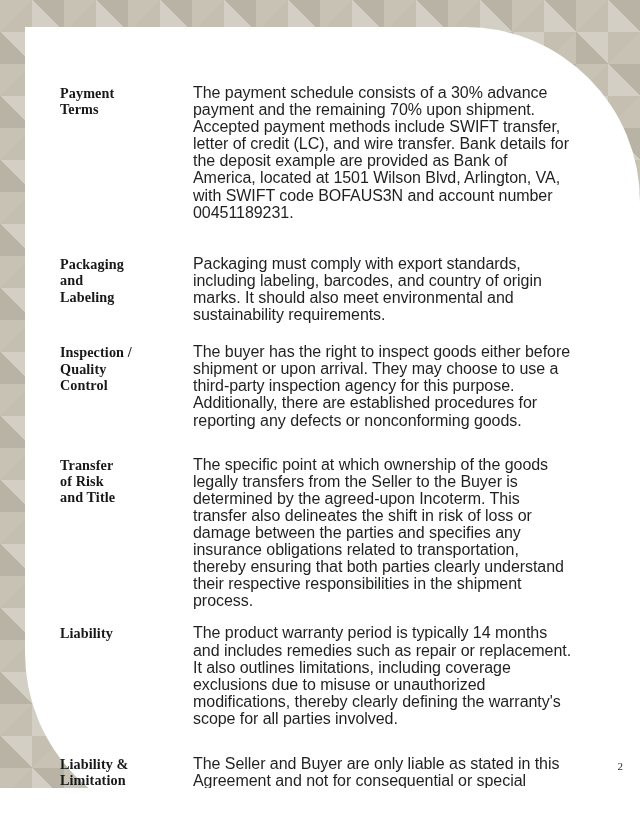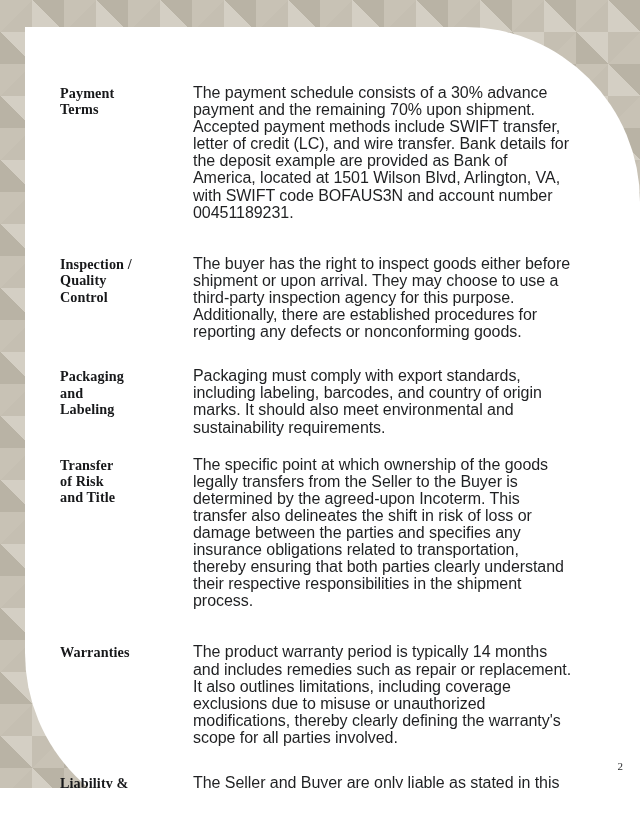--- a/index.html
+++ b/index.html
@@ -105,40 +105,40 @@
   </div>
 
   <div id="sheet"></div>
 
   <div id="sections">
       <div class="section" style="margin-bottom: 34px;">
         <div class="section-heading">Payment
 Terms</div>
         <div class="section-body">The payment schedule consists of a 30% advance payment and the remaining 70% upon shipment. Accepted payment methods include SWIFT transfer, letter of credit (LC), and wire transfer. Bank details for the deposit example are provided as Bank of America, located at 1501 Wilson Blvd, Arlington, VA, with SWIFT code BOFAUS3N and account number 00451189231.</div>
       </div>
+      <div class="section" style="margin-bottom: 20px;">
+        <div class="section-heading">Packaging
+and
+Labeling</div>
+        <div class="section-body">Packaging must comply with export standards, including labeling, barcodes, and country of origin marks. It should also meet environmental and sustainability requirements.</div>
+      </div>
       <div class="section" style="margin-bottom: 27px;">
         <div class="section-heading">Inspection /
 Quality
 Control</div>
         <div class="section-body">The buyer has the right to inspect goods either before shipment or upon arrival. They may choose to use a third-party inspection agency for this purpose. Additionally, there are established procedures for reporting any defects or nonconforming goods.</div>
       </div>
-      <div class="section" style="margin-bottom: 20px;">
-        <div class="section-heading">Packaging
-and
-Labeling</div>
-        <div class="section-body">Packaging must comply with export standards, including labeling, barcodes, and country of origin marks. It should also meet environmental and sustainability requirements.</div>
-      </div>
-      <div class="section" style="margin-bottom: 34px;">
+      <div class="section" style="margin-bottom: 15px;">
         <div class="section-heading">Transfer
 of Risk
 and Title</div>
         <div class="section-body">The specific point at which ownership of the goods legally transfers from the Seller to the Buyer is determined by the agreed-upon Incoterm. This transfer also delineates the shift in risk of loss or damage between the parties and specifies any insurance obligations related to transportation, thereby ensuring that both parties clearly understand their respective responsibilities in the shipment process.</div>
       </div>
       <div class="section" style="margin-bottom: 28px;">
-        <div class="section-heading">Warranties</div>
+        <div class="section-heading">Liability</div>
         <div class="section-body">The product warranty period is typically 14 months and includes remedies such as repair or replacement. It also outlines limitations, including coverage exclusions due to misuse or unauthorized modifications, thereby clearly defining the warranty's scope for all parties involved.</div>
       </div>
       <div class="section" style="margin-bottom: 0px;">
         <div class="section-heading">Liability &amp;
 Limitation
 of Damages</div>
         <div class="section-body">The Seller and Buyer are only liable as stated in this Agreement and not for consequential or special damages. Neither is responsible for delays or failures due to Force Majeure Events like natural disasters or labor disputes. The affected party must promptly notify the other and is excused from performance during such events.</div>
       </div>
     </div>
 

